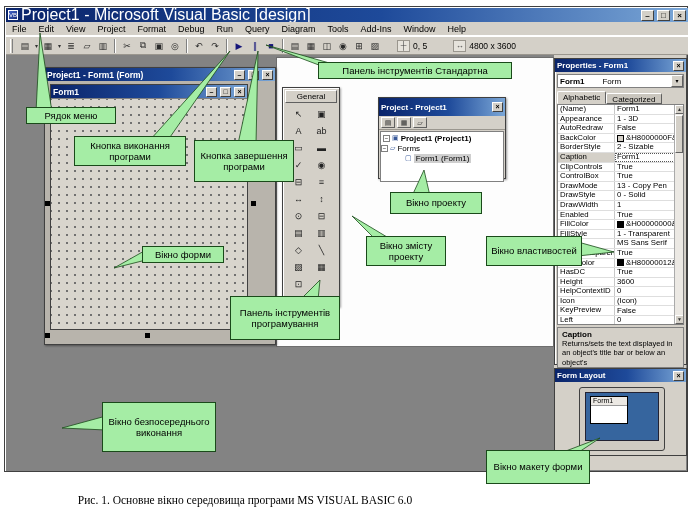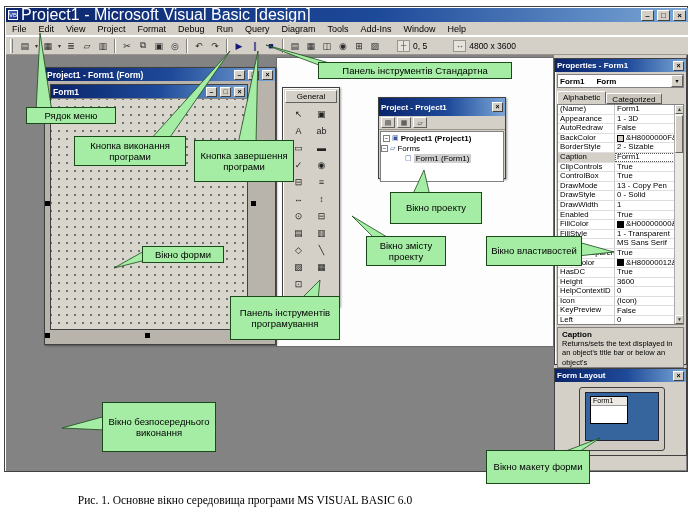--- a/index.html
+++ b/index.html
@@ -253,21 +253,21 @@
 
     </div>
 
     <div class="abs panel properties-panel">
       <div class="titlebar small-titlebar" style="height:13px;">
         <span class="t-text">Properties - Form1</span>
         <span class="wbtn small">×</span>
       </div>
       <div class="combo">
         <span class="bold">Form1</span>
-        <span style="margin-left:12px;font-weight:bold;">Form</span>
+        <span style="margin-left:18px;">Form</span>
         <span class="dd">▾</span>
       </div>
       <div class="ptabs">
         <span class="ptab">Alphabetic</span>
         <span class="ptab inactive">Categorized</span>
       </div>
       <div class="pgrid">
         <div class="prow">
             <div class="pname">(Name)</div>
             <div class="pval">
@@ -453,21 +453,21 @@
       <polygon points="106,416 106,430 62,428"></polygon>
       <polygon points="558,454 576,454 600,438"></polygon>
     </g>
   </svg>
 
   <div class="callout" style="left:318px;top:62px;width:194px;height:17px;">Панель інструментів Стандартна</div>
   <div class="callout" style="left:26px;top:107px;width:90px;height:17px;">Рядок меню</div>
   <div class="callout" style="left:74px;top:136px;width:112px;height:30px;">Кнопка виконання програми</div>
   <div class="callout" style="left:194px;top:140px;width:100px;height:42px;">Кнопка завершення програми</div>
   <div class="callout" style="left:142px;top:246px;width:82px;height:17px;">Вікно форми</div>
-  <div class="callout" style="left:390px;top:192px;width:92px;height:32px;">Вікно проекту</div>
+  <div class="callout" style="left:390px;top:192px;width:92px;height:22px;">Вікно проекту</div>
   <div class="callout" style="left:366px;top:236px;width:80px;height:30px;">Вікно змісту проекту</div>
   <div class="callout" style="left:486px;top:236px;width:96px;height:30px;">Вікно властивостей</div>
   <div class="callout" style="left:230px;top:296px;width:110px;height:44px;">Панель інструментів програмування</div>
   <div class="callout" style="left:102px;top:402px;width:114px;height:50px;">Вікно безпосереднього виконання</div>
   <div class="callout" style="left:486px;top:450px;width:104px;height:34px;">Вікно макету форми</div>
 
   <div class="abs fig-caption">Рис. 1. Основне вікно середовища програми MS VISUAL BASIC 6.0</div>
 
 </div>
 

